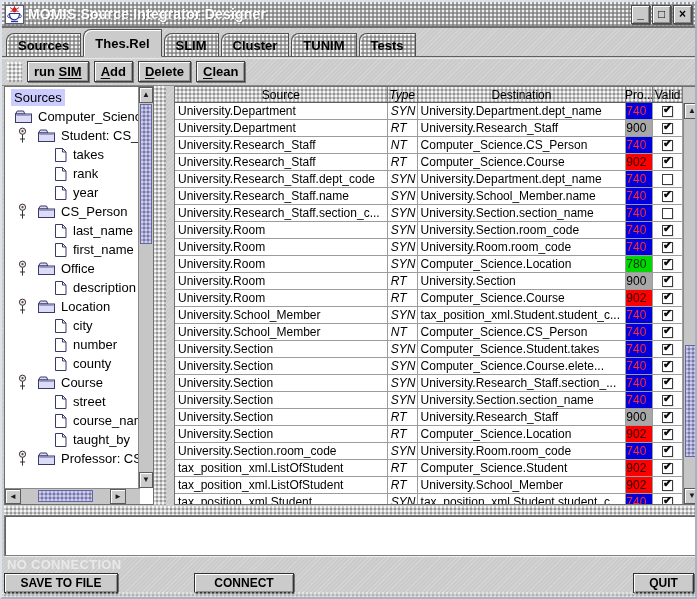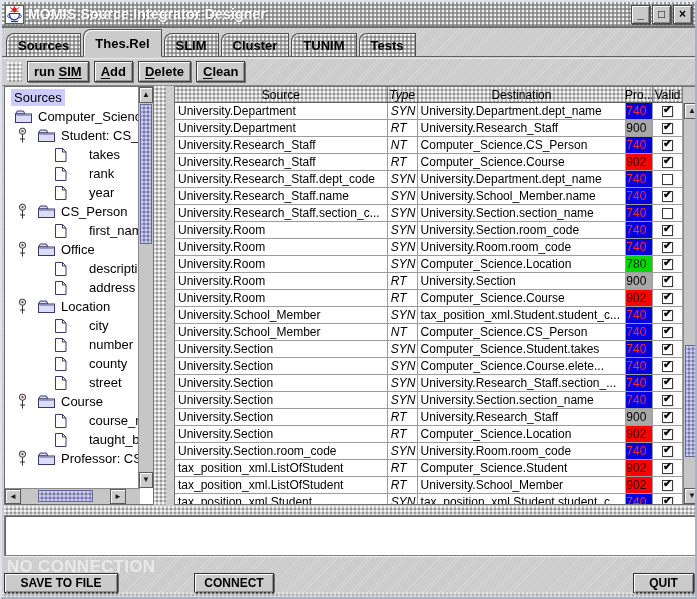--- a/index.html
+++ b/index.html
@@ -52,21 +52,21 @@
     font-weight:bold; font-size:13px; display:flex; align-items:center; white-space:pre; }
   .ul { text-decoration:underline; text-underline-offset:2px; }
   
   .tree-panel { position:absolute; left:2px; top:84px; width:150px; height:419px; background:#fff;
     border:1px solid #6f6f6f; overflow:hidden; }
   .tree-rows { position:absolute; left:0; top:1px; width:133px; height:399px; overflow:hidden; }
   .tree-row { height:19px; display:flex; align-items:center; white-space:nowrap; font-size:13px; }
   .tree-row.root { padding-left:6px; }
   .tree-row.topfolder { padding-left:9px; }
   .tree-row.pinfolder { padding-left:11px; }
-  .tree-row.leaf { padding-left:49px;gap:16px; }
+  .tree-row.leaf { padding-left:49px; }
   .tree-row .pin { width:13px; margin-right:8px; flex:0 0 auto; }
   .tree-row .fold { width:19px; margin-right:5px; flex:0 0 auto; }
   .tree-row .doc { width:13px; margin-right:6px; flex:0 0 auto; }
   .tree-row.root .tree-label { background:#ccccff; padding:1px 3px; }
   .scroll { position:absolute; background:#c6c6c6; }
   .tree-vscroll { right:0; top:0; width:15px; height:401px; border-left:1px solid #8a8a8a; }
   .tree-hscroll { left:0; bottom:0; width:135px; height:16px; border-top:1px solid #8a8a8a; }
   .sbtn { position:absolute; background:#cbcbcb; border:1px solid #5c5c5c;
     box-shadow:inset 1px 1px 0 #fff; display:flex; align-items:center; justify-content:center;
     font-size:8px; color:#1a1a1a; line-height:1; }
@@ -98,27 +98,27 @@
     box-shadow:1px 1px 0 #e9e9e9; }
   .chk { position:absolute; left:0px; top:-5px; font-size:11px; font-weight:bold; color:#0a0a0a; }
   .table-vscroll { position:absolute; right:0; top:16px; width:17px; height:401px; background:#c6c6c6;
     border-left:1px solid #8a8a8a; }
   .table-vscroll .sbtn { width:100%; height:16px; left:0; }
   .table-vscroll .up { top:0; } .table-vscroll .down { bottom:0; }
   .table-vscroll .sthumb { left:1px; width:13px; top:242px; height:112px; }
   
   .log-area { position:absolute; left:2px; top:513px; width:693px; height:41px; background:#fff;
     border:1px solid #7e7e7e; box-shadow:inset 1px 1px 0 #616161, 1px 1px 0 #eee; }
-  .status-text { position:absolute; left:5px; top:555px; font-size:17px; font-weight:bold; color:#e9e9e9;
+  .status-text { position:absolute; left:5px; top:555px; font-size:13px; font-weight:bold; color:#e9e9e9;
     letter-spacing:.3px; }
   .fbtn { position:absolute; height:20px; background:#cbcbcb; border:1px solid #323232;
     box-shadow:inset 1px 1px 0 #fff, inset -1px -1px 0 #8f8f8f, 1px 1px 0 #6f6f6f;
     font-weight:bold; font-size:12px; display:flex; align-items:center; justify-content:center; }
   .btn-save { left:2px; top:571px; width:114px; }
-  .btn-connect { left:192px; top:571px; width:80px; }
+  .btn-connect { left:192px; top:571px; width:100px; }
   .btn-quit { left:631px; top:571px; width:61px; }
   .bottom-edge { position:absolute; left:0; bottom:0; width:100%; height:5px; opacity:.5; }
   svg { display:block; }
 </style>
 </head>
 <body>
 
 <div class="window">
 
   <div class="titlebar bumps">
@@ -264,20 +264,30 @@
         <svg width="19" height="15" viewBox="0 0 19 15">
           <path d="M1.5 5 l1.8 -3 h6.2 l1.4 3 z" fill="#dcdcf6" stroke="#39396b"></path>
           <rect x="1.5" y="5" width="16" height="8.5" fill="#dcdcf6" stroke="#39396b"></rect>
           <line x1="2.5" y1="6.5" x2="16.5" y2="6.5" stroke="#9a9ac8"></line>
         </svg>
       </span>
 
       <span class="tree-label">CS_Person</span>
     </div>
 
+    <div class="tree-row leaf">
+
+      <span class="doc">
+        <svg width="13" height="16" viewBox="0 0 13 16">
+          <path d="M1.5 1.5 h7 l3.5 3.5 v9.5 h-10.5 z" fill="#ffffff" stroke="#39396b"></path>
+          <path d="M8.5 1.5 v3.5 h3.5" fill="none" stroke="#39396b"></path>
+        </svg>
+      </span>
+      <span class="tree-label">last_name</span>
+    </div>
 
     <div class="tree-row leaf">
 
       <span class="doc">
         <svg width="13" height="16" viewBox="0 0 13 16">
           <path d="M1.5 1.5 h7 l3.5 3.5 v9.5 h-10.5 z" fill="#ffffff" stroke="#39396b"></path>
           <path d="M8.5 1.5 v3.5 h3.5" fill="none" stroke="#39396b"></path>
         </svg>
       </span>
       <span class="tree-label">first_name</span>
@@ -307,30 +317,20 @@
 
       <span class="doc">
         <svg width="13" height="16" viewBox="0 0 13 16">
           <path d="M1.5 1.5 h7 l3.5 3.5 v9.5 h-10.5 z" fill="#ffffff" stroke="#39396b"></path>
           <path d="M8.5 1.5 v3.5 h3.5" fill="none" stroke="#39396b"></path>
         </svg>
       </span>
       <span class="tree-label">description</span>
     </div>
 
-    <div class="tree-row leaf">
-
-      <span class="doc">
-        <svg width="13" height="16" viewBox="0 0 13 16">
-          <path d="M1.5 1.5 h7 l3.5 3.5 v9.5 h-10.5 z" fill="#ffffff" stroke="#39396b"></path>
-          <path d="M8.5 1.5 v3.5 h3.5" fill="none" stroke="#39396b"></path>
-        </svg>
-      </span>
-      <span class="tree-label">address</span>
-    </div>
 
     <div class="tree-row pinfolder">
       <span class="pin">
         <svg width="13" height="17" viewBox="0 0 13 17">
           <circle cx="6.5" cy="4.2" r="3.1" fill="#ededed" stroke="#333333"></circle>
           <circle cx="6.5" cy="4.2" r="1.1" fill="#7a3b5e"></circle>
           <line x1="6.5" y1="7.4" x2="6.5" y2="15.6" stroke="#333333"></line>
           <line x1="4" y1="12" x2="9" y2="12" stroke="#333333"></line>
         </svg>
       </span>
@@ -371,31 +371,20 @@
 
       <span class="doc">
         <svg width="13" height="16" viewBox="0 0 13 16">
           <path d="M1.5 1.5 h7 l3.5 3.5 v9.5 h-10.5 z" fill="#ffffff" stroke="#39396b"></path>
           <path d="M8.5 1.5 v3.5 h3.5" fill="none" stroke="#39396b"></path>
         </svg>
       </span>
       <span class="tree-label">county</span>
     </div>
 
-    <div class="tree-row leaf">
-
-      <span class="doc">
-        <svg width="13" height="16" viewBox="0 0 13 16">
-          <path d="M1.5 1.5 h7 l3.5 3.5 v9.5 h-10.5 z" fill="#ffffff" stroke="#39396b"></path>
-          <path d="M8.5 1.5 v3.5 h3.5" fill="none" stroke="#39396b"></path>
-        </svg>
-      </span>
-      <span class="tree-label">street</span>
-    </div>
-
     <div class="tree-row pinfolder">
       <span class="pin">
         <svg width="13" height="17" viewBox="0 0 13 17">
           <circle cx="6.5" cy="4.2" r="3.1" fill="#ededed" stroke="#333333"></circle>
           <circle cx="6.5" cy="4.2" r="1.1" fill="#7a3b5e"></circle>
           <line x1="6.5" y1="7.4" x2="6.5" y2="15.6" stroke="#333333"></line>
           <line x1="4" y1="12" x2="9" y2="12" stroke="#333333"></line>
         </svg>
       </span>
       <span class="fold">
@@ -410,20 +399,31 @@
     </div>
 
     <div class="tree-row leaf">
 
       <span class="doc">
         <svg width="13" height="16" viewBox="0 0 13 16">
           <path d="M1.5 1.5 h7 l3.5 3.5 v9.5 h-10.5 z" fill="#ffffff" stroke="#39396b"></path>
           <path d="M8.5 1.5 v3.5 h3.5" fill="none" stroke="#39396b"></path>
         </svg>
       </span>
+      <span class="tree-label">street</span>
+    </div>
+
+    <div class="tree-row leaf">
+
+      <span class="doc">
+        <svg width="13" height="16" viewBox="0 0 13 16">
+          <path d="M1.5 1.5 h7 l3.5 3.5 v9.5 h-10.5 z" fill="#ffffff" stroke="#39396b"></path>
+          <path d="M8.5 1.5 v3.5 h3.5" fill="none" stroke="#39396b"></path>
+        </svg>
+      </span>
       <span class="tree-label">course_nam</span>
     </div>
 
     <div class="tree-row leaf">
 
       <span class="doc">
         <svg width="13" height="16" viewBox="0 0 13 16">
           <path d="M1.5 1.5 h7 l3.5 3.5 v9.5 h-10.5 z" fill="#ffffff" stroke="#39396b"></path>
           <path d="M8.5 1.5 v3.5 h3.5" fill="none" stroke="#39396b"></path>
         </svg>

